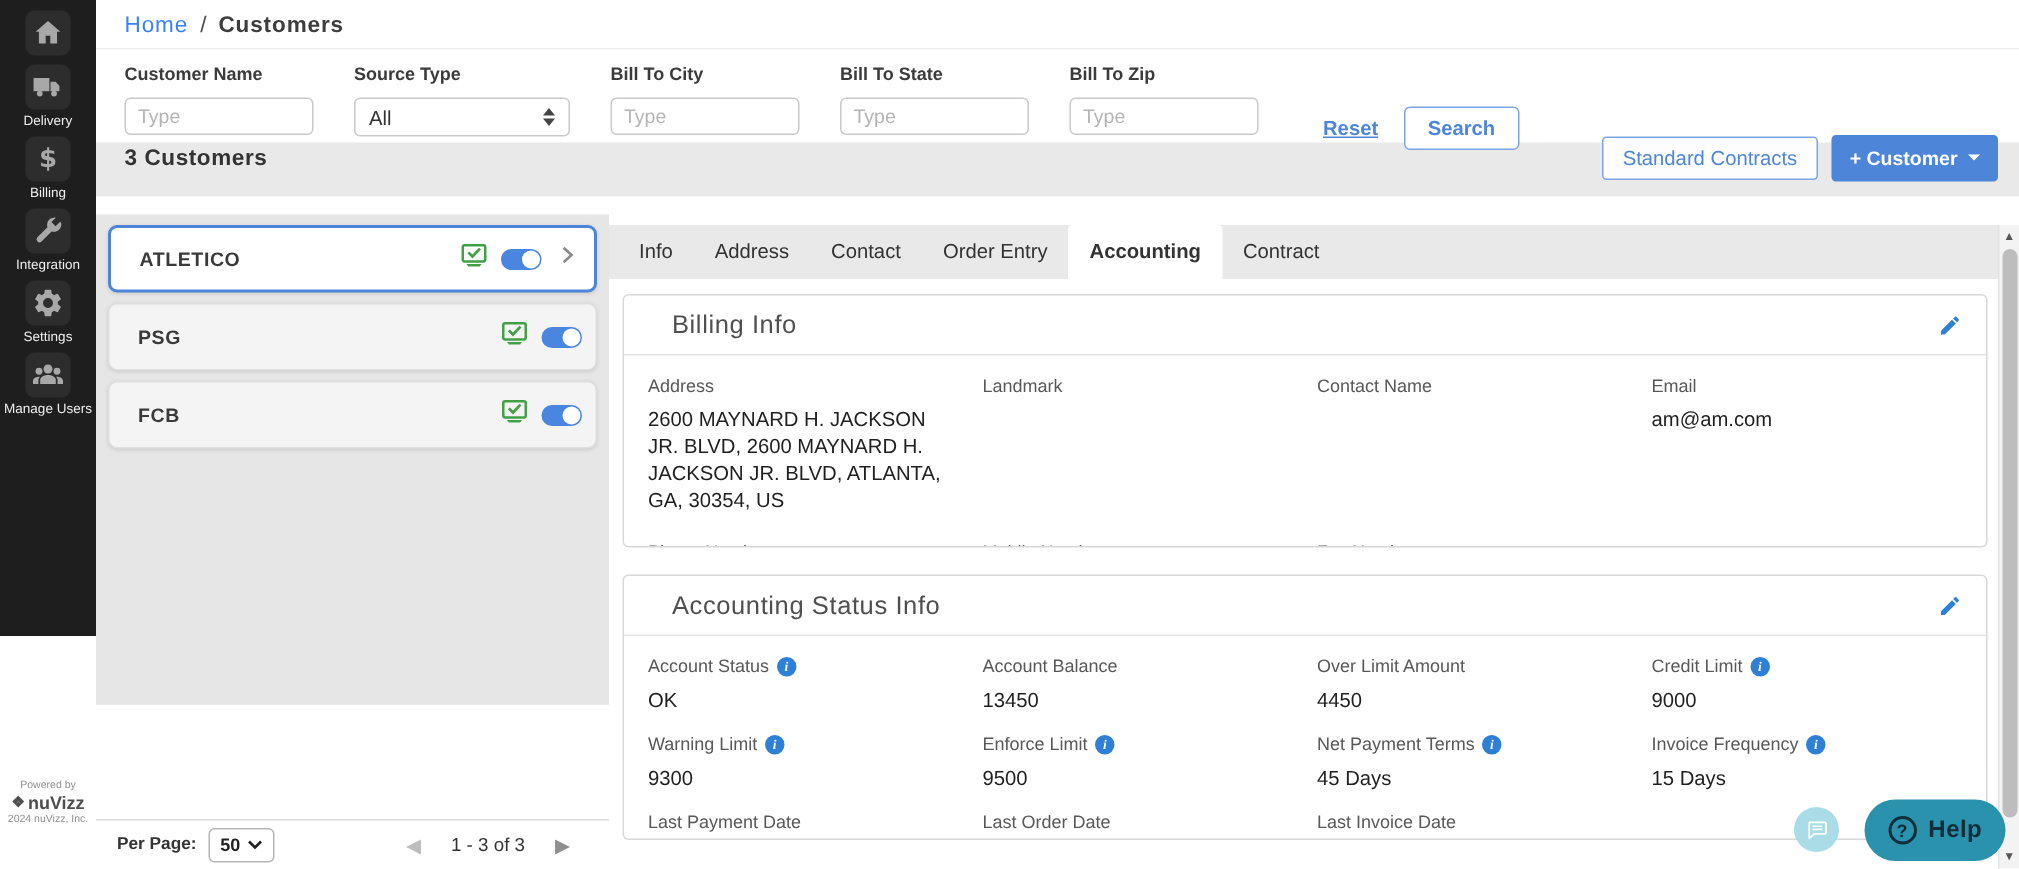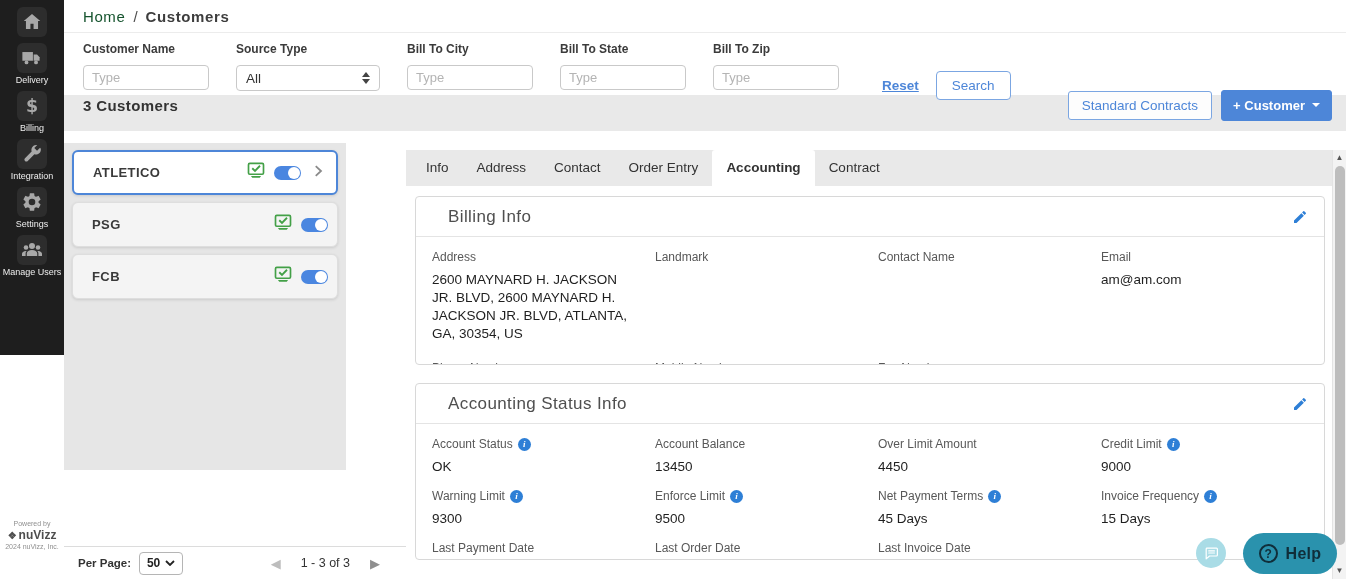--- a/index.html
+++ b/index.html
@@ -1,79 +1,79 @@
 <!DOCTYPE html>
 <html><head>
 <meta charset="utf-8">
 <style>
   * { margin:0; padding:0; box-sizing:border-box; }
   html,body { width:1346px; height:579px; overflow:hidden; background:#fff;
               font-family:"Liberation Sans", sans-serif; position:relative; }
 
   
-  #sidebar { position:absolute; left:0; top:0; width:64px; height:355px; background:#1e1e1e;
+  #sidebar { position:absolute; left:0; top:0; width:64px; height:424px; background:#1e1e1e;
              display:flex; flex-direction:column; align-items:center; padding-top:7px; z-index:5; }
   .side-item { display:flex; flex-direction:column; align-items:center; margin-bottom:6px; cursor:pointer; }
   .side-tile { width:30px; height:30px; background:#2d2d2d; border-radius:6px;
                display:flex; align-items:center; justify-content:center; }
   .side-tile svg { display:block; }
   .side-label { font-size:9px; color:#ededed; margin-top:2px; white-space:nowrap; }
 
   #sidebar-footer { position:absolute; left:0; top:507px; width:64px; height:72px; background:#fff;
                     text-align:center; padding-top:13px; z-index:5; }
   .powered { font-size:7px; color:#8f8f8f; }
   .brand-row { font-size:12px; font-weight:bold; color:#4e4e4e; margin-top:1px;
                display:flex; align-items:center; justify-content:center; gap:2px; }
   .brand-mark { font-size:10px; color:#4e4e4e; }
   .copyright { font-size:7px; color:#8f8f8f; margin-top:1px; }
 
   
   #main { position:absolute; left:64px; top:0; right:0; bottom:0; }
 
   #breadcrumb-bar { height:33px; background:#fff; border-bottom:1px solid #ececec;
                     display:flex; align-items:center; padding-left:19px; }
-  .bc-home { font-size:15px; color:#14532d; letter-spacing:.6px; cursor:pointer; }
+  .bc-home { font-size:15px; color:#3b82f6; letter-spacing:.6px; cursor:pointer; }
   .bc-sep  { font-size:15px; color:#4c4c4c; margin:0 8px; }
   .bc-current { font-size:15px; color:#3d3d3d; font-weight:bold; letter-spacing:.6px; }
 
   #filter-bar { height:62px; background:#fff; display:flex; align-items:flex-start;
                 padding:9px 0 0 19px; gap:27px; }
   .ffield .flabel { font-size:12px; font-weight:bold; color:#3b3b3b; margin-bottom:9px; display:block; }
   .ffield input { width:126px; height:25px; border:1px solid #c9c9c9; border-radius:4px;
                   padding:0 8px; font-size:13px; color:#444; outline:none;
                   font-family:"Liberation Sans",sans-serif; }
   .ffield input::placeholder { color:#b4b4b4; }
   .select-box { width:144px; height:26px; border:1px solid #c9c9c9; border-radius:4px; background:#fff;
                 display:flex; align-items:center; justify-content:space-between; padding:0 9px; cursor:pointer; }
   .select-box .sel-val { font-size:13.5px; color:#333; }
   .sort-icon { display:flex; flex-direction:column; gap:2px; }
   .tri-up   { width:0; height:0; border-left:4px solid transparent; border-right:4px solid transparent; border-bottom:5px solid #444; }
   .tri-down { width:0; height:0; border-left:4px solid transparent; border-right:4px solid transparent; border-top:5px solid #444; }
   #filter-actions { display:flex; align-items:center; gap:17px; margin-top:29px; margin-left:16px; }
   #reset-link { font-size:13.5px; color:#4d86d8; text-decoration:underline; font-weight:bold; cursor:pointer; }
   #search-btn { font-size:13.5px; color:#4d86d8; background:#fff; border:1px solid #7ba6e2;
-                border-radius:4px; padding:6px 15px; font-weight:normal; cursor:pointer;
+                border-radius:4px; padding:6px 15px; font-weight:bold; cursor:pointer;
                 font-family:"Liberation Sans",sans-serif; }
 
   #count-bar { height:36px; background:#e9e9e9; display:flex; align-items:center; padding:0 14px 16px 19px; }
   #count-label { font-size:15px; font-weight:bold; color:#333; letter-spacing:.4px; }
   .spacer { flex:1; }
   #std-contracts-btn { background:#fdfdfd; border:1px solid #7ba6e2; color:#4d86d8; border-radius:3px;
                        font-size:13.5px; padding:6px 13px; margin-right:9px; cursor:pointer;
                        font-family:"Liberation Sans",sans-serif; }
   #add-customer-btn { background:#4d86d8; border:1px solid #4d86d8; color:#fff; border-radius:3px;
                       font-size:13px; font-weight:bold; padding:7px 11px; cursor:pointer;
                       display:flex; align-items:center; gap:7px; font-family:"Liberation Sans",sans-serif; }
   .caret-down { width:0; height:0; border-left:4px solid transparent; border-right:4px solid transparent;
                 border-top:4px solid #fff; }
 
   
   #content { position:absolute; top:143px; left:0; right:0; bottom:0; background:#fff; }
 
-  #customer-list { position:absolute; left:0; top:0; width:282px; height:327px;
+  #customer-list { position:absolute; left:0; top:0; width:342px; height:327px;
                    background:#e6e6e6; padding:7px 8px; }
   .cust-card { height:45px; border-radius:6px; margin-bottom:7px; display:flex; align-items:center;
                padding:0 9px 0 19px; background:#f4f4f4; border:1px solid #dedede;
                box-shadow:0 1px 3px rgba(0,0,0,.12); cursor:pointer; }
   .cust-card.selected { background:#fff; border:2px solid #4d86d8; }
   .cust-name { flex:1; font-size:13px; font-weight:bold; color:#3a3a3a; letter-spacing:.4px; }
   .cust-icons { display:flex; align-items:center; gap:8px; }
   .toggle { width:27px; height:14px; border-radius:8px; background:#4a86e0; position:relative; cursor:pointer; }
   .toggle .knob { position:absolute; right:1px; top:1px; width:12px; height:12px; border-radius:50%; background:#fff; }
 

